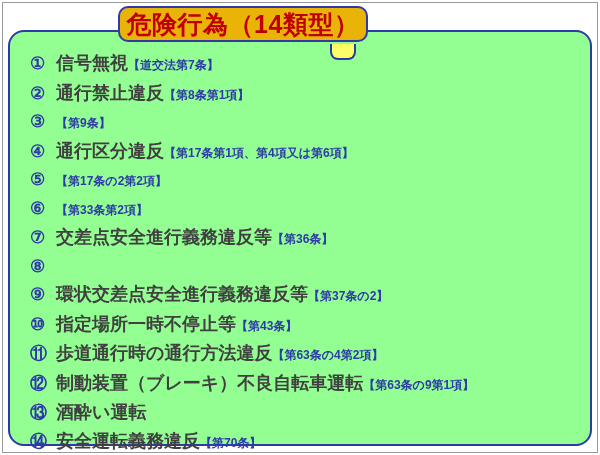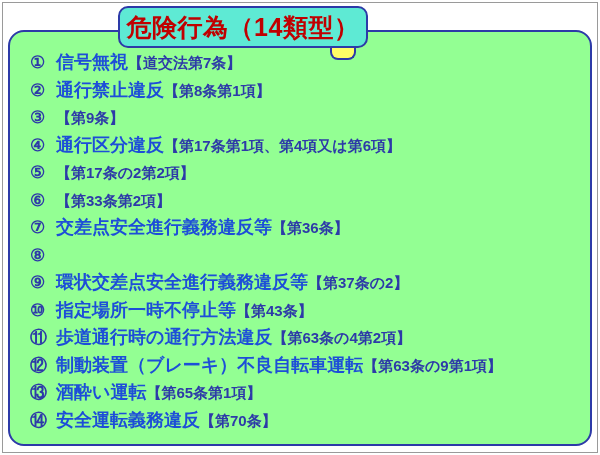--- a/index.html
+++ b/index.html
@@ -41,23 +41,23 @@
     background: #93ff93;
     border: 2px solid #2d3aa8;
     border-radius: 16px;
   }
   
   #title-banner {
     position: absolute;
     left: 118px;
     top: 6px;
     width: 250px;
-    height: 42px;
-    box-sizing: border-box;
-    background: #5eead4;
+    height: 36px;
+    box-sizing: border-box;
+    background: #eab308;
     border: 2px solid #2d3aa8;
     border-radius: 10px 10px 10px 10px;
     display: flex;
     align-items: center;
     justify-content: center;
     z-index: 5;
   }
   
   #title-tail {
     position: absolute;
@@ -95,26 +95,25 @@
     flex: 0 0 auto;
     width: 26px;
     font-size: 17px;
     color: #2d3aa8;
     font-weight: bold;
     line-height: 22px;
   }
   .main {
     font-size: 18px;
     font-weight: bold;
-    color: #1d4ed8;
+    color: #404040;
     line-height: 22px;
-    font-family: Liberation Mono, monospace;
   }
   .ref {
-    font-size: 15px;
+    font-size: 12px;
     font-weight: bold;
     color: #2d3aa8;
     line-height: 22px;
   }
 </style>
 </head>
 <body>
 
 <div id="page">
   <div id="frame"></div>
@@ -191,21 +190,20 @@
 
       <div class="row">
         <span class="num">⑫</span>
         <span class="main">制動装置（ブレーキ）不良自転車運転</span>
         <span class="ref">【第63条の9第1項】</span>
       </div>
 
       <div class="row">
         <span class="num">⑬</span>
         <span class="main">酒酔い運転</span>
-        <span class="ref">【第65条第1項】</span>
       </div>
 
       <div class="row">
         <span class="num">⑭</span>
         <span class="main">安全運転義務違反</span>
         <span class="ref">【第70条】</span>
       </div>
 
     </div>
   </div>

